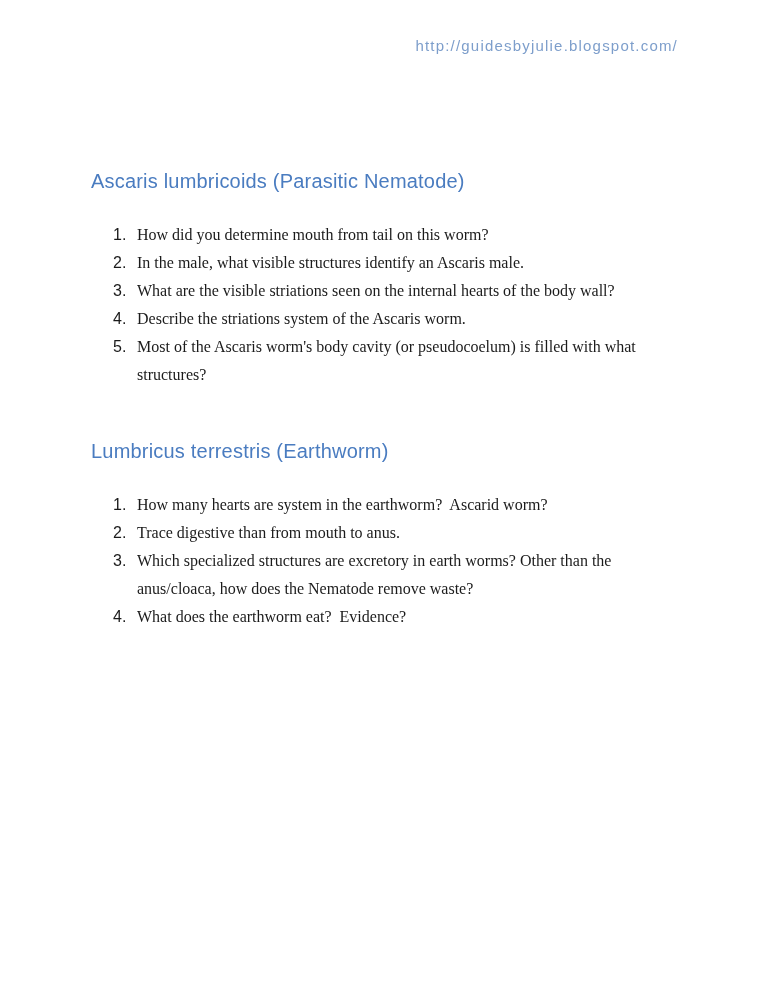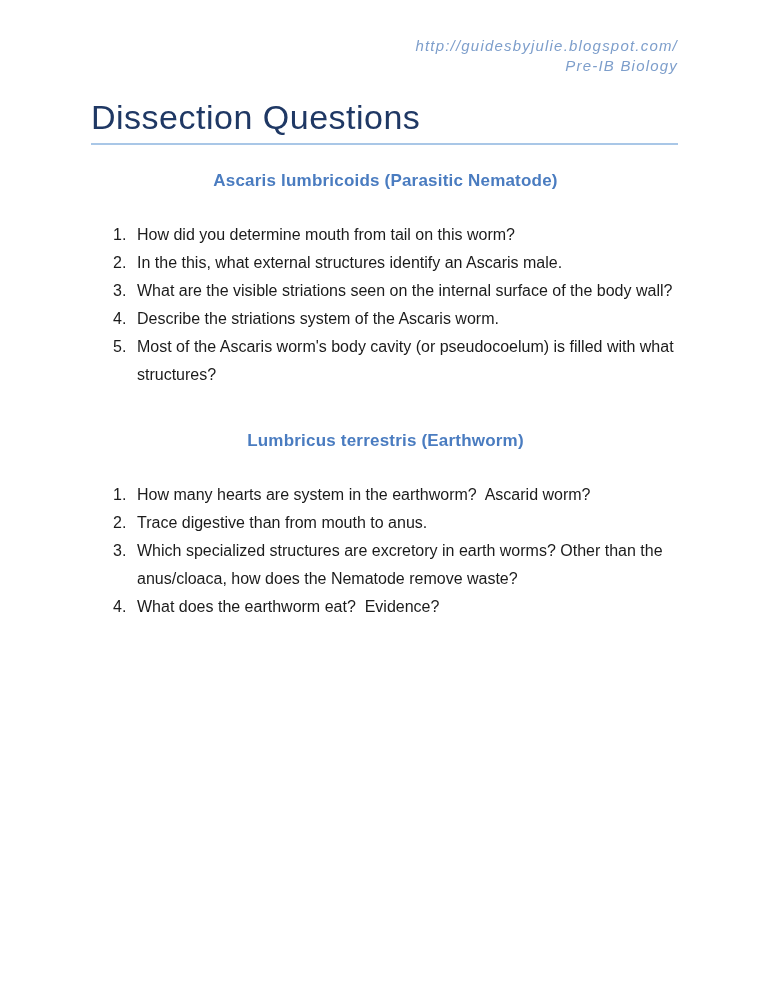--- a/index.html
+++ b/index.html
@@ -16,22 +16,20 @@
   }
   .page {
     position: absolute;
     inset: 0;
     background: #ffffff;
   }
   .doc-header {
     position: absolute;
     top: 36px;
     right: 90px;
-    text-align: right;
-    font-style: italic;
     font-size: 15px;
     line-height: 20px;
     letter-spacing: 1.2px;
     color: #7D9ECB;
   }
   .title-block {
     position: absolute;
     top: 96px;
     left: 91px;
     right: 90px;
@@ -48,83 +46,78 @@
     height: 2px;
     background: #A9C7E7;
   }
   .content {
     position: absolute;
     top: 168px;
     left: 91px;
     right: 88px;
   }
   .section-heading {
-    font-size: 17px;
+    font-size: 20px;
     line-height: 26px;
-    font-weight: bold;
+    font-weight: normal;
     color: #4A7CC0;
     letter-spacing: 0.2px;
     margin: 0;
-    text-align: center;
   }
   .section-heading.second {
-    margin-top: 39px;
+    margin-top: 49px;
   }
   .q-list {
     margin: 27px 0 0 0;
     padding: 0 0 0 22px;
     list-style: none;
   }
   .q-item {
     display: flex;
     align-items: flex-start;
     font-size: 16px;
     line-height: 28px;
     color: #1B1B1B;
   }
   .q-num {
     flex: 0 0 24px;
     width: 24px;
   }
   .q-text {
     flex: 1 1 auto;
     white-space: pre-wrap;
+    font-family: Liberation Serif, serif;
   }
 </style>
 </head>
 <body>
 
 <div class="page">
 
   <div class="doc-header">
     <div>http://guidesbyjulie.blogspot.com/</div>
-    <div>Pre-IB Biology</div>
   </div>
 
-  <div class="title-block">
-    <div class="doc-title">Dissection Questions</div>
-    <div class="title-rule"></div>
-  </div>
 
   <div class="content">
 
     <h2 class="section-heading">Ascaris lumbricoids (Parasitic Nematode)</h2>
 
     <ul class="q-list">
       <li class="q-item">
         <span class="q-num">1.</span>
         <span class="q-text">How did you determine mouth from tail on this worm?</span>
       </li>
       <li class="q-item">
         <span class="q-num">2.</span>
-        <span class="q-text">In the this, what external structures identify an Ascaris male.</span>
+        <span class="q-text">In the male, what visible structures identify an Ascaris male.</span>
       </li>
       <li class="q-item">
         <span class="q-num">3.</span>
-        <span class="q-text">What are the visible striations seen on the internal surface of the body wall?</span>
+        <span class="q-text">What are the visible striations seen on the internal hearts of the body wall?</span>
       </li>
       <li class="q-item">
         <span class="q-num">4.</span>
         <span class="q-text">Describe the striations system of the Ascaris worm.</span>
       </li>
       <li class="q-item">
         <span class="q-num">5.</span>
         <span class="q-text">Most of the Ascaris worm's body cavity (or pseudocoelum) is filled with what structures?</span>
       </li>
     </ul>

